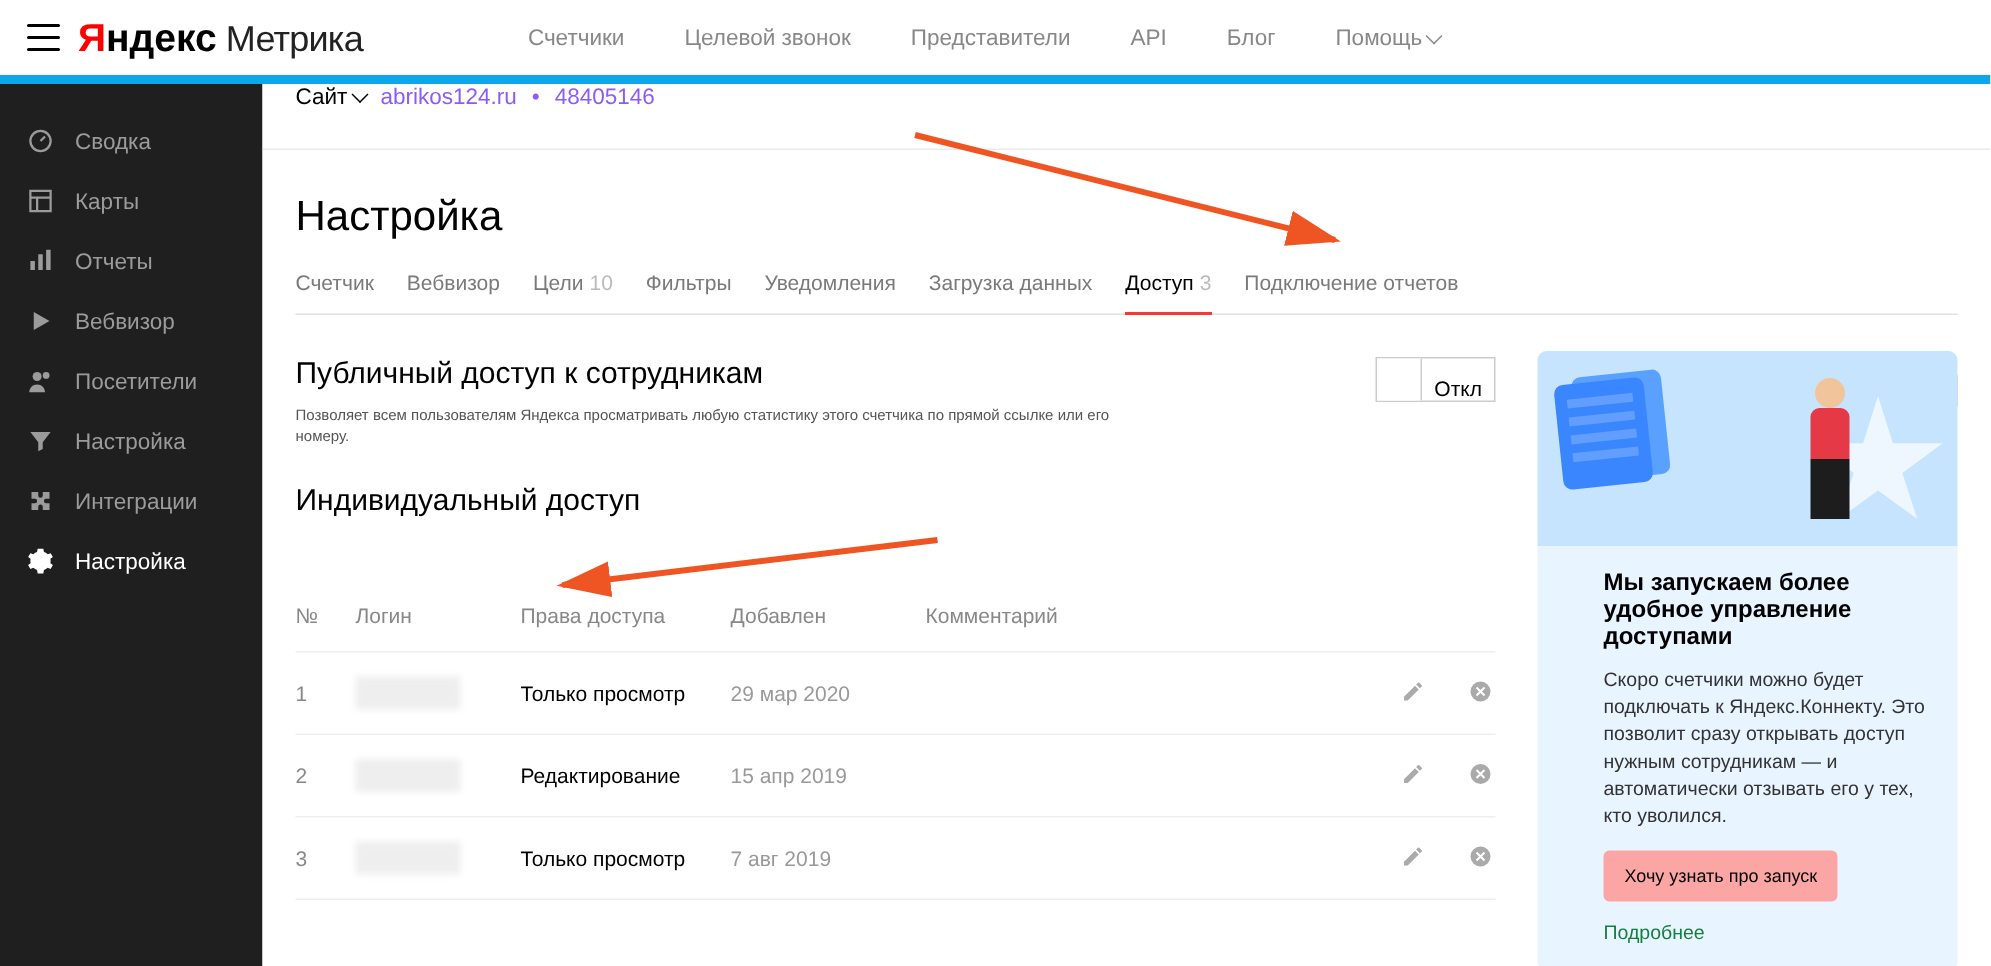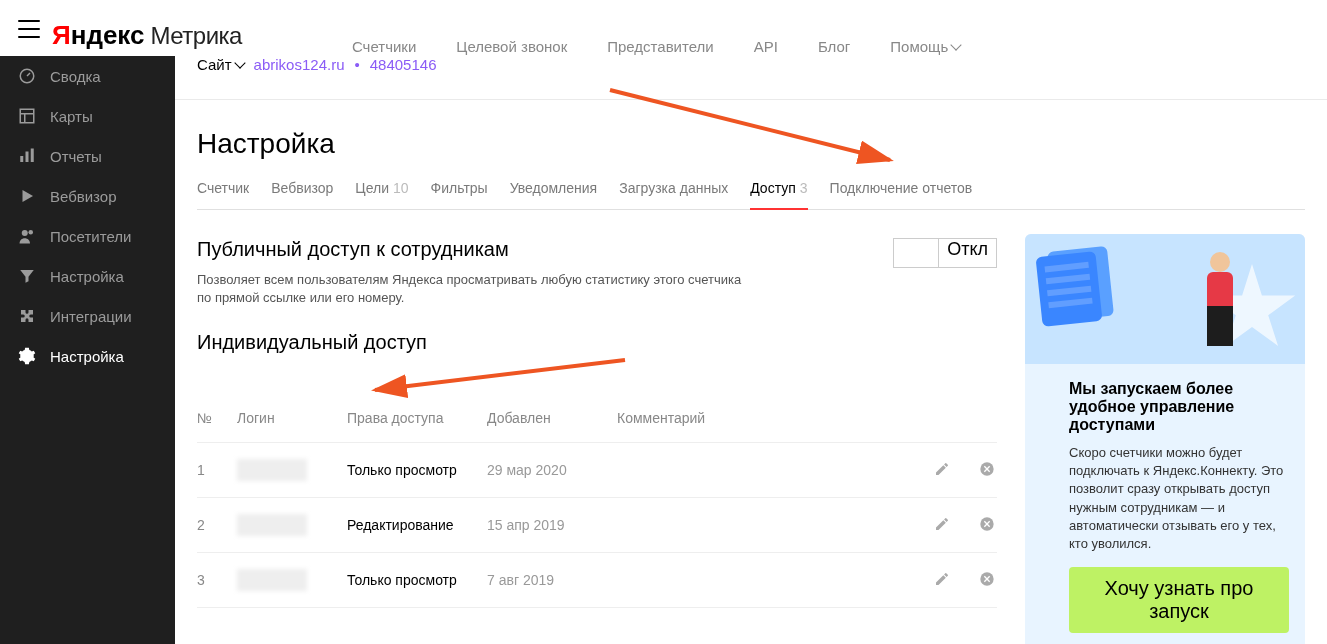--- a/index.html
+++ b/index.html
@@ -1,61 +1,61 @@
 <!DOCTYPE html>
 <html><head>
 <meta charset="utf-8">
 <style>
   * { box-sizing: border-box; margin: 0; padding: 0; }
   html, body { width: 1327px; height: 644px; font-family: Arial, "Helvetica Neue", sans-serif; background: #fff; overflow: hidden; color: #000; }
-  .top-bar { height: 56px; display: flex; padding: 0 18px; border-bottom: 4px solid #0ea5e9; margin-top: 20px; }
+  .top-bar { height: 56px; display: flex; align-items: center; padding: 0 18px; border-bottom: 6px solid #0ea5e9; }
   .burger { width: 22px; height: 18px; cursor: pointer; display: flex; flex-direction: column; justify-content: space-between; margin-right: 12px; }
   .burger span { display: block; height: 2px; background: #000; border-radius: 1px; }
   .logo { display: flex; align-items: baseline; gap: 6px; }
   .logo-y { font-size: 26px; font-weight: 700; }
   .logo-y .red { color: #f00; }
   .logo-m { font-size: 24px; font-weight: 400; color: #222; letter-spacing: -0.5px; }
   .top-nav { display: flex; gap: 40px; margin-left: 110px; }
   .top-nav a { color: #888; font-size: 15px; text-decoration: none; display: inline-flex; align-items: center; gap: 4px; }
-  .sidebar { position: absolute; top: 56px; left: 0; width: 175px; height: calc(100% - 56px); background: #1f1f1f; color: #ccc; }
+  .sidebar { position: absolute; top: 56px; left: 0; width: 175px; height: calc(100% - 56px); background: #1f1f1f; color: #ccc; padding-top: 18px; }
   .side-item { display: flex; align-items: center; gap: 14px; padding: 11px 18px; font-size: 15px; cursor: pointer; color: #9b9b9b; }
   .side-item.active { color: #fff; }
   .side-item svg, .side-item .icon { width: 18px; height: 18px; flex-shrink: 0; }
   .main { position: absolute; top: 56px; left: 175px; right: 0; bottom: 0; background: #fff; overflow: hidden; }
   .crumb-bar { height: 44px; border-bottom: 1px solid #eaeaea; display: flex; align-items: flex-start; padding: 0 22px; gap: 10px; font-size: 15px; }
   .crumb-site { color: #000; display: inline-flex; align-items: center; gap: 4px; cursor: pointer; }
   .crumb-info { color: #8b5cf6; }
   .content { padding: 28px 22px; position: relative; }
   h1.page-title { font-size: 28px; font-weight: 400; margin-bottom: 20px; }
   .tabs { display: flex; gap: 22px; border-bottom: 1px solid #e0e0e0; margin-bottom: 28px; }
   .tab { font-size: 14px; color: #7a7a7a; padding-bottom: 12px; cursor: pointer; display: inline-flex; gap: 4px; }
   .tab.active { color: #000; border-bottom: 2px solid #f33; margin-bottom: -1px; }
   .tab .count { color: #bbb; }
   .section { max-width: 800px; position: relative; }
   h2.section-title { font-size: 20px; font-weight: 400; margin-bottom: 10px; }
-  p.section-desc { font-size: 13px; color: #555; margin-bottom: 24px; max-width: 560px; line-height: 1.4; }
-  .toggle { position: absolute; right: 0; top: 0; display: flex; align-items: flex-start; border: 1px solid #ccc; height: 30px; font-size: 18px; cursor: pointer; padding-left: 15px; }
+  p.section-desc { font-size: 10px; color: #555; margin-bottom: 24px; max-width: 560px; line-height: 1.4; }
+  .toggle { position: absolute; right: 0; top: 0; display: flex; align-items: flex-end; border: 1px solid #ccc; height: 30px; font-size: 14px; cursor: pointer; }
   .toggle .box { width: 30px; height: 100%; border-right: 1px solid #ccc; background: #fff; }
   .toggle .lbl { padding: 0 8px; }
   .btn-outline { display: inline-block; border: 1px solid #ccc; padding: 7px 14px; font-size: 14px; background: #fff; cursor: pointer; border-radius: 3px; }
   .table { margin-top: 40px; width: 100%; }
   .thead, .trow { display: grid; grid-template-columns: 40px 110px 140px 130px 300px 50px 40px; align-items: center; font-size: 14px; padding: 16px 0; }
   .thead { color: #888; border-bottom: 1px solid #eee; }
   .trow { border-bottom: 1px solid #eee; }
   .trow .num { color: #888; }
   .trow .login-blur { width: 70px; height: 22px; background: #eee; filter: blur(2px); }
   .trow .date { color: #999; }
   .icon-btn { color: #aaa; cursor: pointer; text-align: center; }
   .promo { position: absolute; top: 134px; right: 22px; width: 280px; background: #e8f4ff; border-radius: 6px; overflow: hidden; }
   .promo .beta { position: absolute; top: 16px; right: 0; background: #3a86ff; color: #fff; font-size: 13px; padding: 3px 12px; border-radius: 10px 0 0 10px; }
   .promo .illus { height: 130px; background: #c7e4ff; position: relative; }
   .promo-body { padding: 16px; margin-left: 28px; }
   .promo h3 { font-size: 16px; font-weight: 700; margin-bottom: 10px; }
   .promo p { font-size: 13px; color: #333; line-height: 1.4; margin-bottom: 14px; }
-  .btn-yellow { background: #bef264; border: none; padding: 10px 14px; font-size: 20px; border-radius: 4px; cursor: pointer; margin-bottom: 12px; }
+  .btn-yellow { background: #fca5a5; border: none; padding: 10px 14px; font-size: 12px; border-radius: 4px; cursor: pointer; margin-bottom: 12px; }
   .promo a.link { color: #15803d; font-size: 13px; text-decoration: none; }
   .arrow { position: absolute; pointer-events: none; }
   .chev { display: inline-block; width: 8px; height: 8px; border-right: 1.5px solid currentColor; border-bottom: 1.5px solid currentColor; transform: rotate(45deg); margin-bottom: 3px; }
   
   .illus .lists { position: absolute; top: 20px; left: 14px; width: 60px; height: 70px; background: #3a86ff; border-radius: 6px; transform: rotate(-6deg); box-shadow: 12px -4px 0 #5aa0ff; }
   .illus .lists::before { content:""; position:absolute; top:10px; left:8px; right:8px; height:6px; background:#fff3; box-shadow:0 12px 0 #fff3, 0 24px 0 #fff3, 0 36px 0 #fff3; }
   .illus .person { position: absolute; right: 60px; top: 18px; width: 50px; height: 100px; }
   .illus .head { width:20px; height:20px; background:#f0c59b; border-radius:50%; margin:0 auto; }
   .illus .body { width:26px; height:34px; background:#e63946; margin:0 auto; border-radius:6px 6px 0 0; }
   .illus .legs { width:26px; height:40px; background:#1d1d1d; margin:0 auto; }

